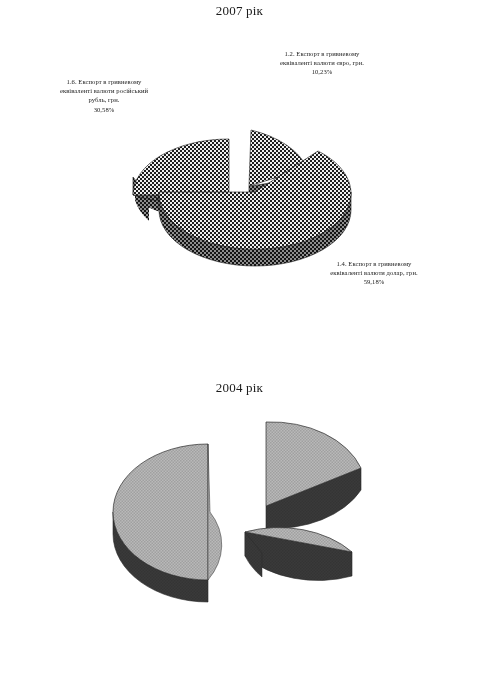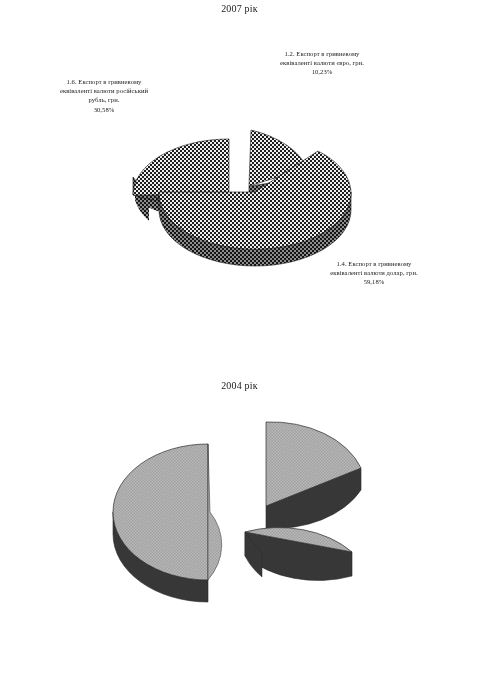--- a/index.html
+++ b/index.html
@@ -20,21 +20,21 @@
     left: 0;
     width: 479px;
   }
   #chart-2007 { top: 0; height: 340px; }
   #chart-2004 { top: 364px; height: 323px; }
 
   .chart-title {
     position: absolute;
     width: 100%;
     text-align: center;
-    font-size: 10px;
+    font-size: 13px;
     letter-spacing: 0.2px;
     color: #1c1c1c;
   }
   #chart-2007 .chart-title { top: 3px; }
   #chart-2004 .chart-title { top: 16px; }
 
   .pie-svg {
     position: absolute;
     left: 0;
     top: 0;

